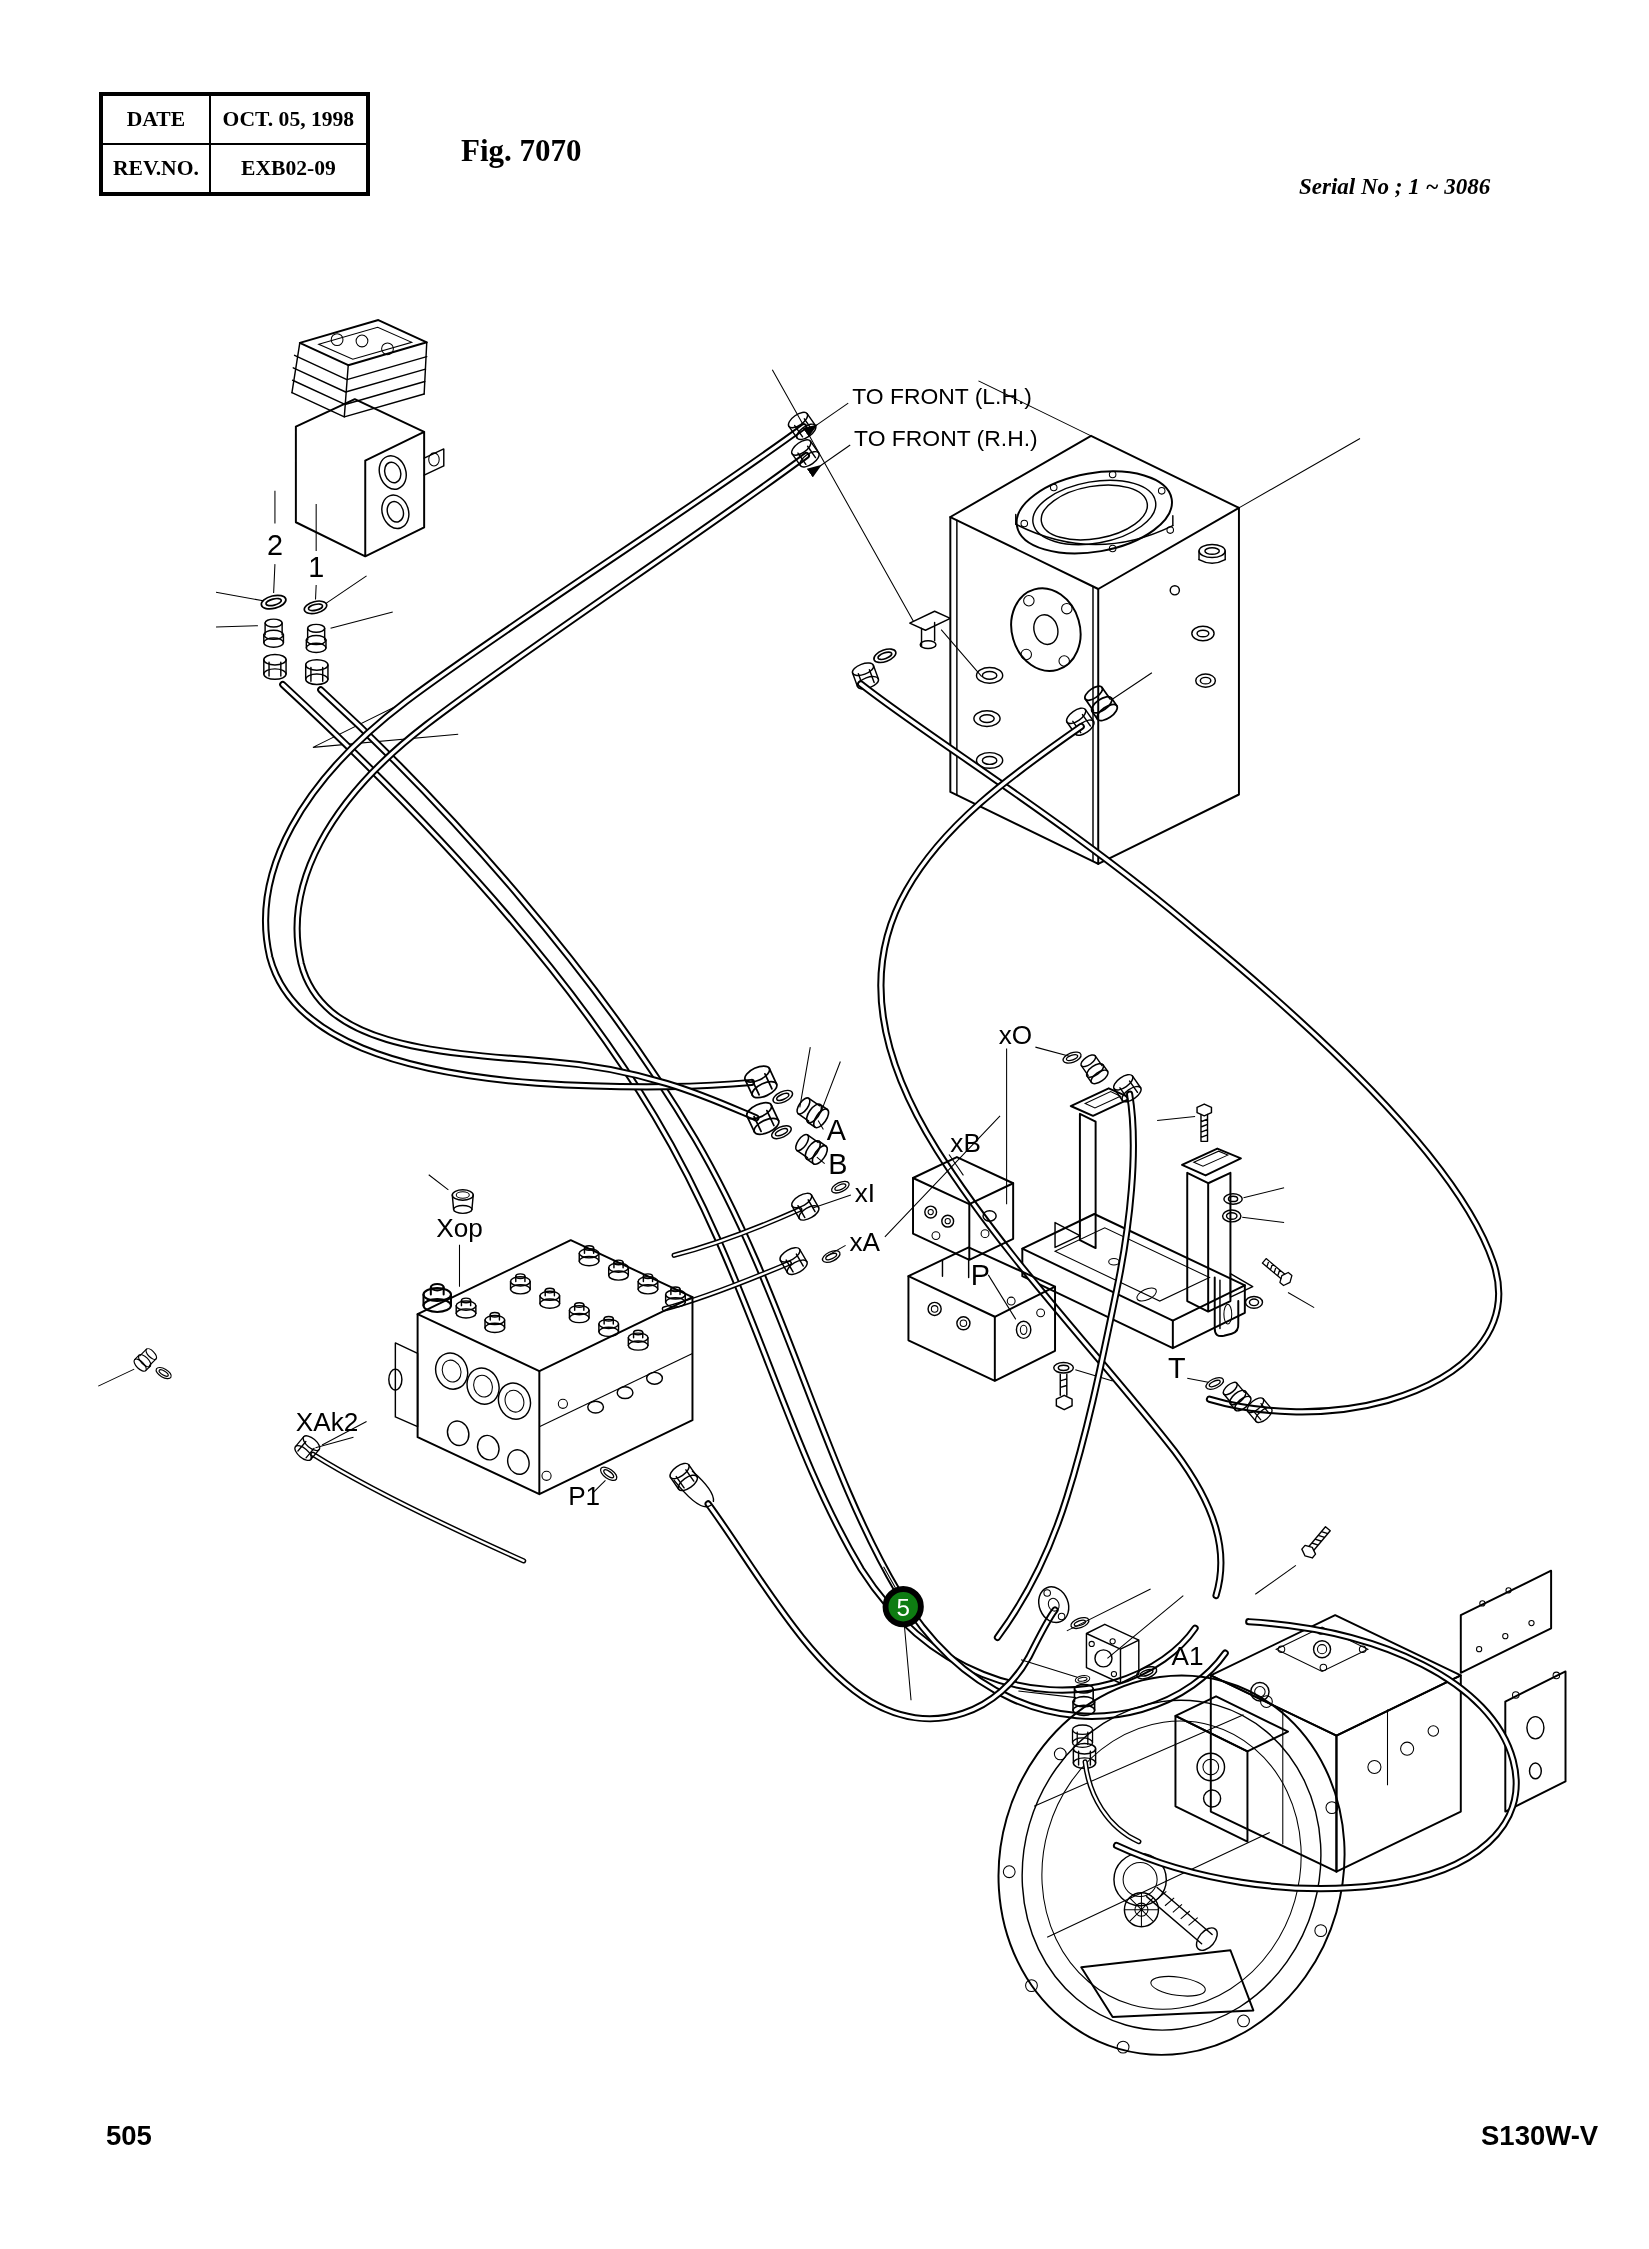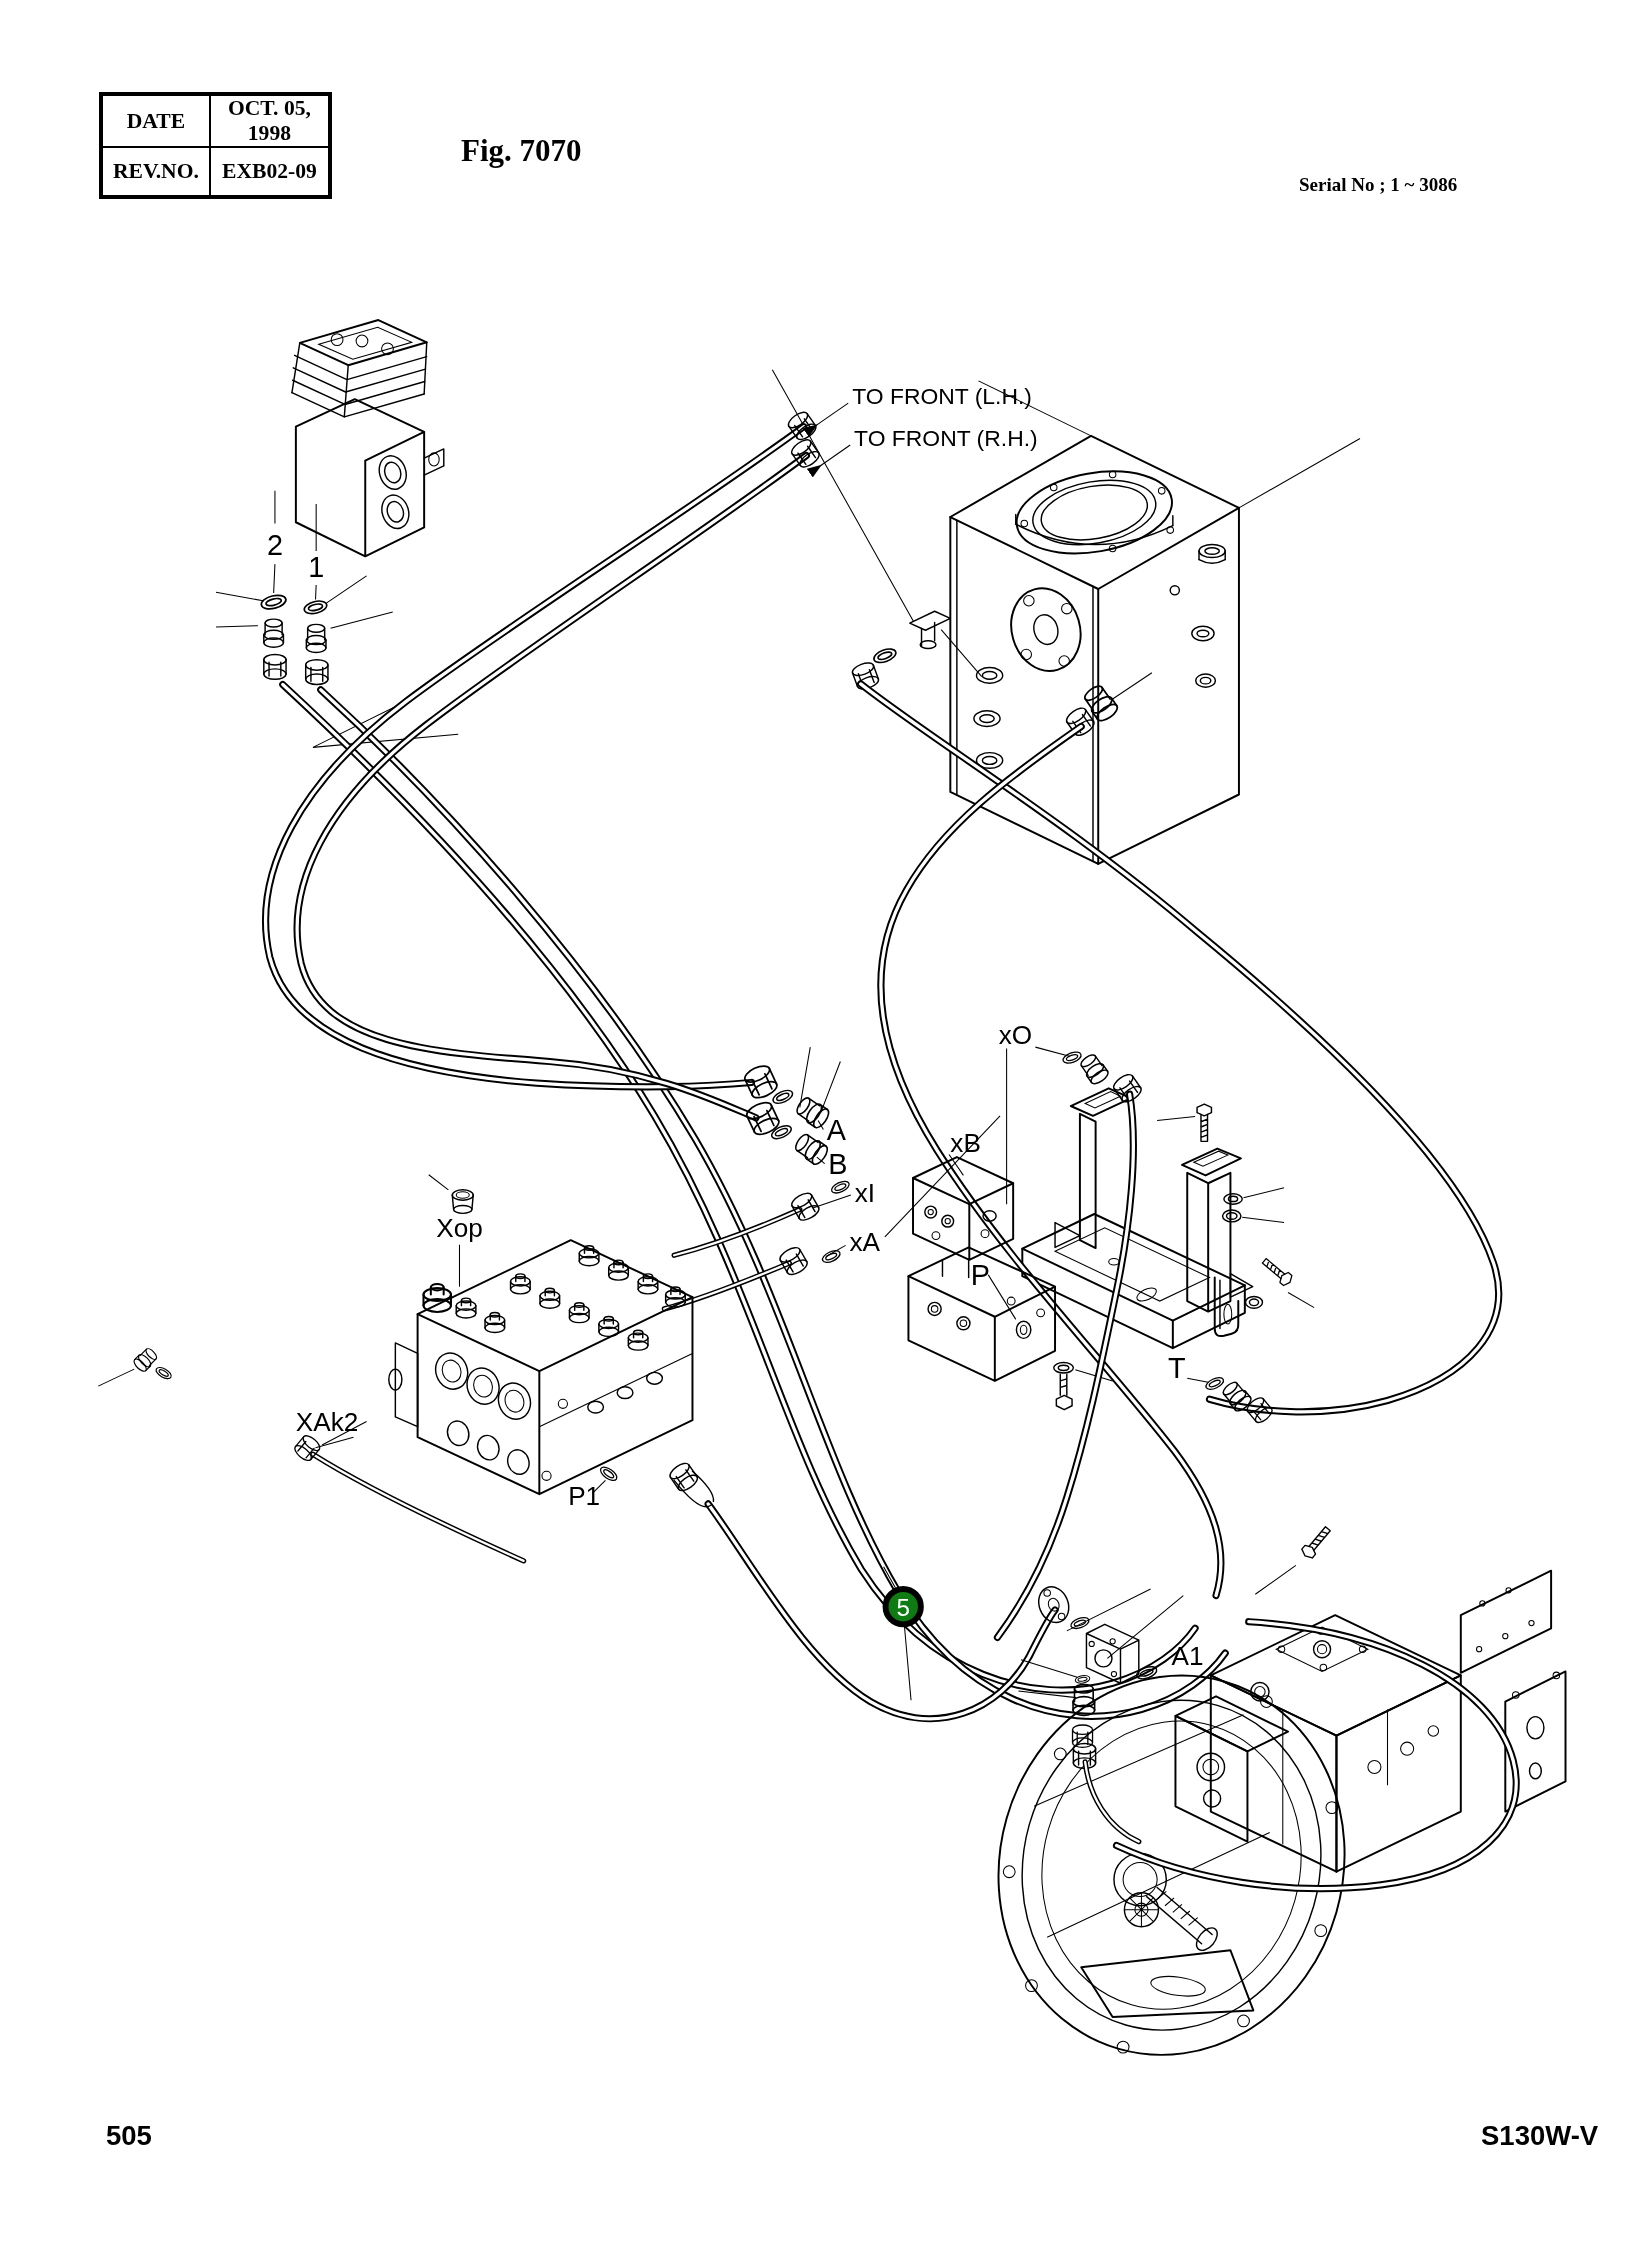--- a/index.html
+++ b/index.html
@@ -1,26 +1,26 @@
 <!DOCTYPE html>
 <html style="font-size:10.5px"><head>
 <meta charset="utf-8">
 <style>
   html,body{margin:0;padding:0;background:#888;}
   .page{position:relative;width:1650px;height:2250px;background:#ffffff;overflow:hidden;
         font-family:"Liberation Serif",serif;}
   
-  .hdr-table{position:absolute;left:99px;top:92px;width:233px;border-collapse:collapse;
+  .hdr-table{position:absolute;left:99px;top:92px;width:271px;border-collapse:collapse;
              border:4.6px solid #000;}
   .hdr-table td{border:2px solid #000;height:47px;text-align:center;vertical-align:middle;
                 font-weight:bold;font-size:21.6px;font-family:"Liberation Serif",serif;padding:0 3.9px;}
   .hdr-table td.kcol{width:98px;}
   .fig-label{position:absolute;left:425px;top:133px;font-weight:bold;font-size:31px;margin-left:36px;}
   .title-block{position:absolute;left:591px;top:105px;font-weight:bold;font-size:31px;line-height:39px;white-space:nowrap;}
-  .serial{position:absolute;left:1299px;top:174px;font-weight:bold;font-size:19px;white-space:nowrap;}
+  .serial{position:absolute;left:1299px;top:174px;font-weight:bold;font-size:23px;white-space:nowrap;font-style:italic;}
   
   .pg-num{position:absolute;left:106px;top:2120px;font-family:"Liberation Sans",sans-serif;
           font-weight:bold;font-size:27.5px;}
   .model{position:absolute;left:1481px;top:2120px;font-family:"Liberation Sans",sans-serif;
          font-weight:bold;font-size:27.5px;}
   
   .dwg{position:absolute;left:0;top:0;}
   .ln{fill:none;stroke:#000;stroke-width:3;stroke-linejoin:round;stroke-linecap:round;}
   .ln2{fill:none;stroke:#000;stroke-width:2.2;stroke-linejoin:round;stroke-linecap:round;}
   .thin{fill:none;stroke:#000;stroke-width:1.6;}

